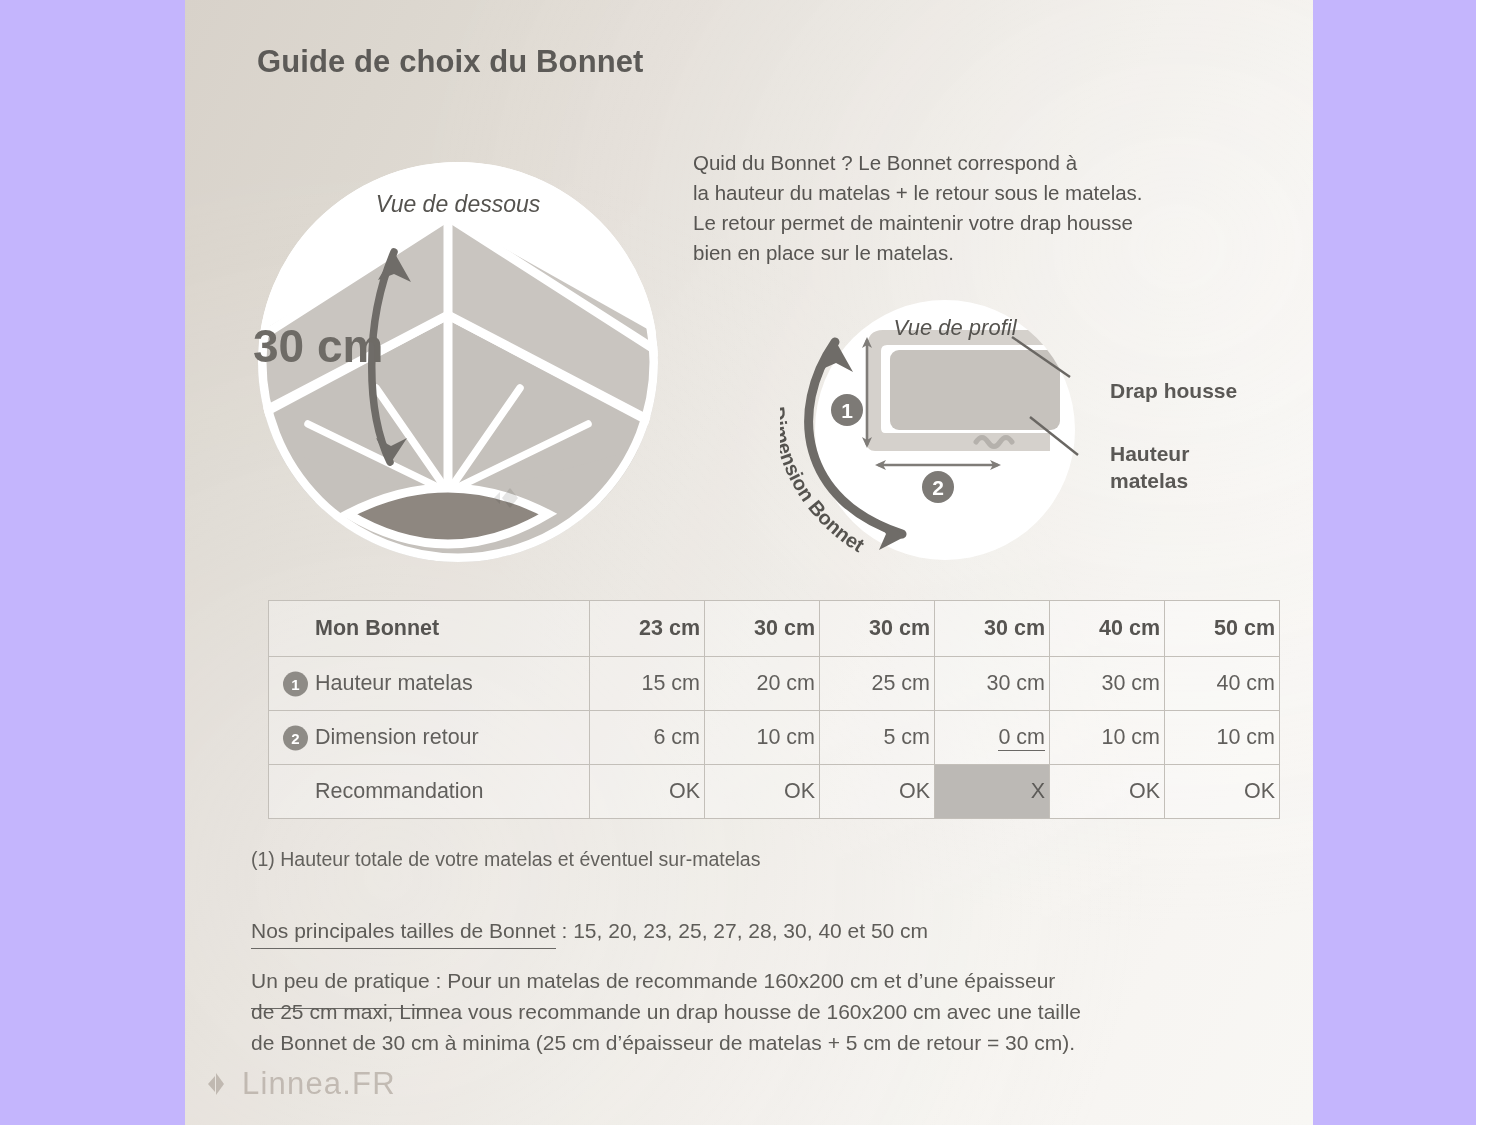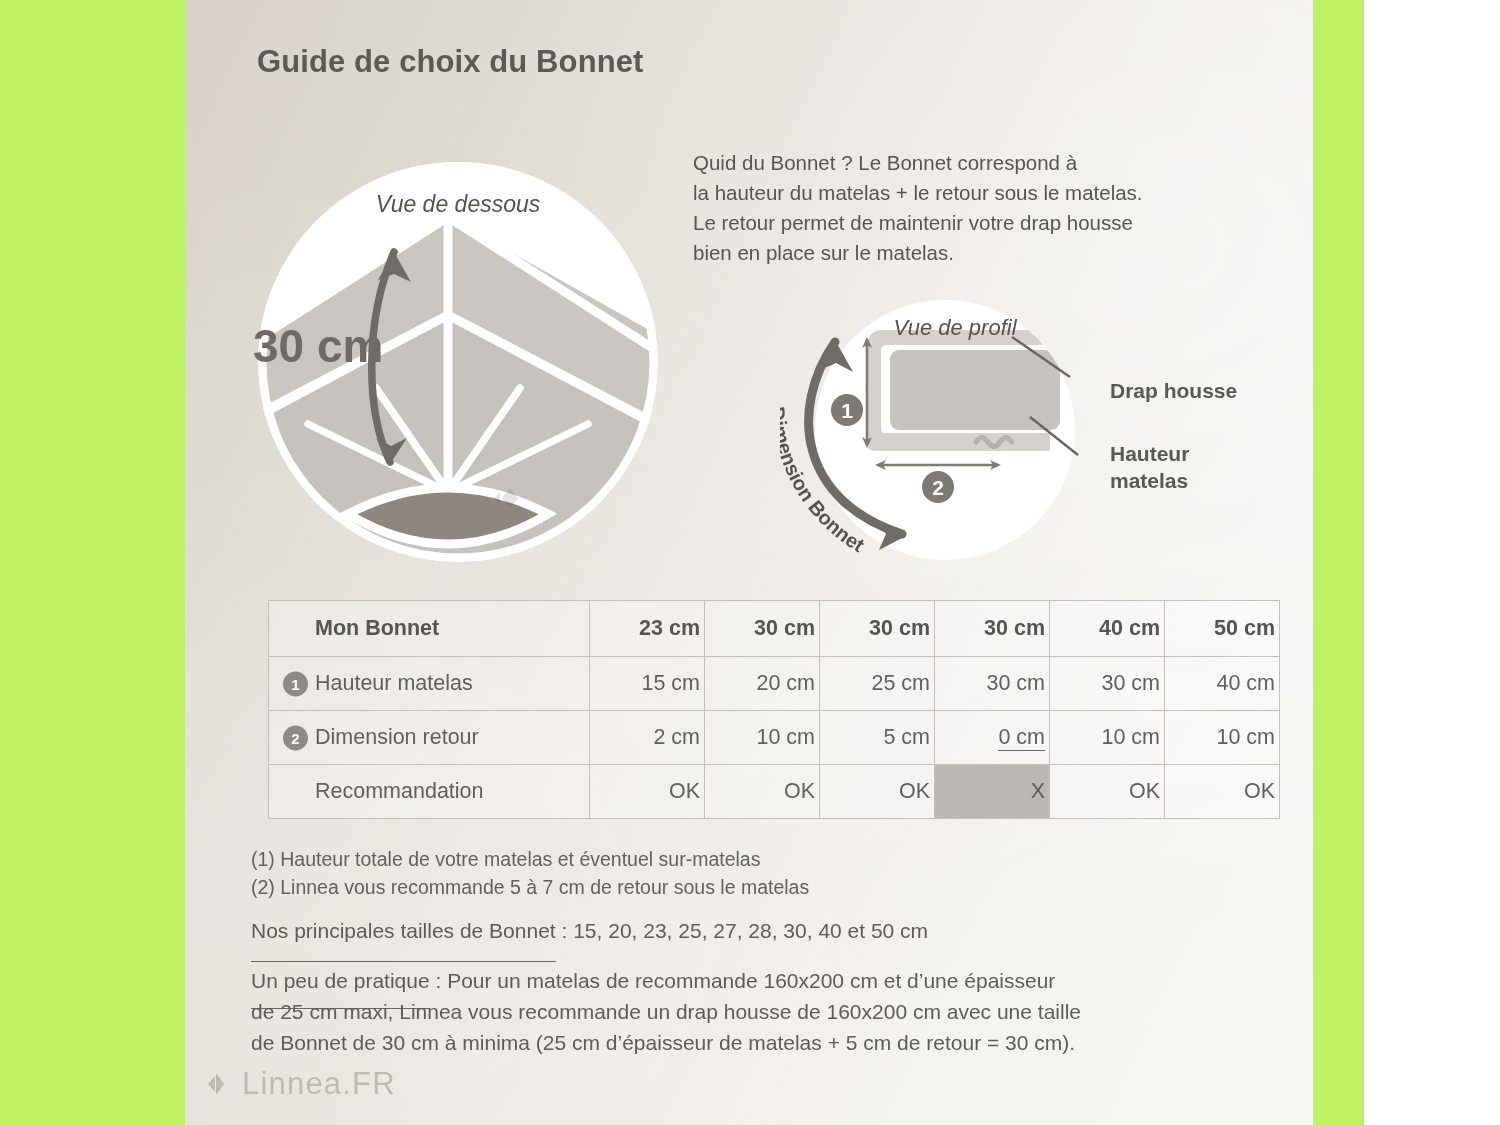--- a/index.html
+++ b/index.html
@@ -3,21 +3,21 @@
 <meta charset="utf-8">
 <style>
   html,body{margin:0;padding:0;}
   body{
     width:1500px;height:1125px;
     background:#ffffff;
     font-family:"Liberation Sans", sans-serif;
     overflow:hidden;
   }
   #page{
-    position:relative;width:1364px;height:1125px;background:#bef264;
+    position:relative;width:1476px;height:1125px;background:#c4b5fd;
   }
   
   #panel{
     position:absolute;left:185px;top:0;width:1128px;height:1125px;
     background:
       linear-gradient(115deg,
         #d8d2ca 0%,
         #dcd7cf 14%,
         #e2ddd6 30%,
         #e9e5df 46%,
@@ -86,21 +86,21 @@
     background:#8e8b86;color:#fff;font-size:15px;font-weight:bold;
     display:flex;align-items:center;justify-content:center;
     line-height:1;
   }
   .uline{border-bottom:1.6px solid #6a6865;padding-bottom:1px;}
 
   
   #notes{left:66px;top:845px;width:1020px;}
   .note{font-size:19.5px;line-height:28px;color:#63615d;}
   #sizes{left:66px;top:916px;width:1020px;font-size:21px;color:#5e5c58;line-height:30px;}
-  #sizes .u{border-bottom:1.6px solid #6a6865;padding-bottom:19px;}
+  #sizes .u{border-bottom:1.6px solid #6a6865;padding-bottom:6px;}
   #practice{left:66px;top:965px;width:1010px;font-size:21px;color:#5e5c58;line-height:31px;}
   #practice .u{border-bottom:1.6px solid #6a6865;padding-bottom:16px;}
 
   
   #logo{left:18px;top:1066px;display:flex;align-items:center;gap:13px;opacity:.62;}
   #logo .mark{width:26px;height:26px;position:relative;}
   #logo .word{
     font-size:31px;color:#a99f96;letter-spacing:1.2px;font-weight:normal;
   }
 </style>
@@ -279,21 +279,21 @@
             <td>25 cm</td>
             <td>30 cm</td>
             <td>30 cm</td>
             <td>40 cm</td>
           </tr>
           <tr>
             <td class="label">
               <span class="badge">2</span>
               <span>Dimension retour</span>
             </td>
-            <td>2 cm</td>
+            <td>6 cm</td>
             <td>10 cm</td>
             <td>5 cm</td>
             <td>
               <span class="uline">0 cm</span>
             </td>
             <td>10 cm</td>
             <td>10 cm</td>
           </tr>
           <tr>
             <td class="label">
@@ -305,21 +305,20 @@
             <td class="blank-x">X</td>
             <td>OK</td>
             <td>OK</td>
           </tr>
         </tbody>
       </table>
     </div>
 
     <div class="lyr" id="notes">
       <div class="note">(1) Hauteur totale de votre matelas et éventuel sur-matelas</div>
-      <div class="note">(2) Linnea vous recommande 5 à 7 cm de retour sous le matelas</div>
     </div>
 
     <div class="lyr" id="sizes">
       <span class="u">Nos principales tailles de Bonnet</span><span> : 15, 20, 23, 25, 27, 28, 30, 40 et 50 cm</span>
     </div>
 
     <div class="lyr" id="practice">
       <div><span class="u">Un peu de pratique</span><span> : Pour un matelas de recommande 160x200 cm et d’une épaisseur</span></div>
       <div>de 25 cm maxi, Linnea vous recommande un drap housse de 160x200 cm avec une taille</div>
       <div>de Bonnet de 30 cm à minima (25 cm d’épaisseur de matelas + 5 cm de retour = 30 cm).</div>

